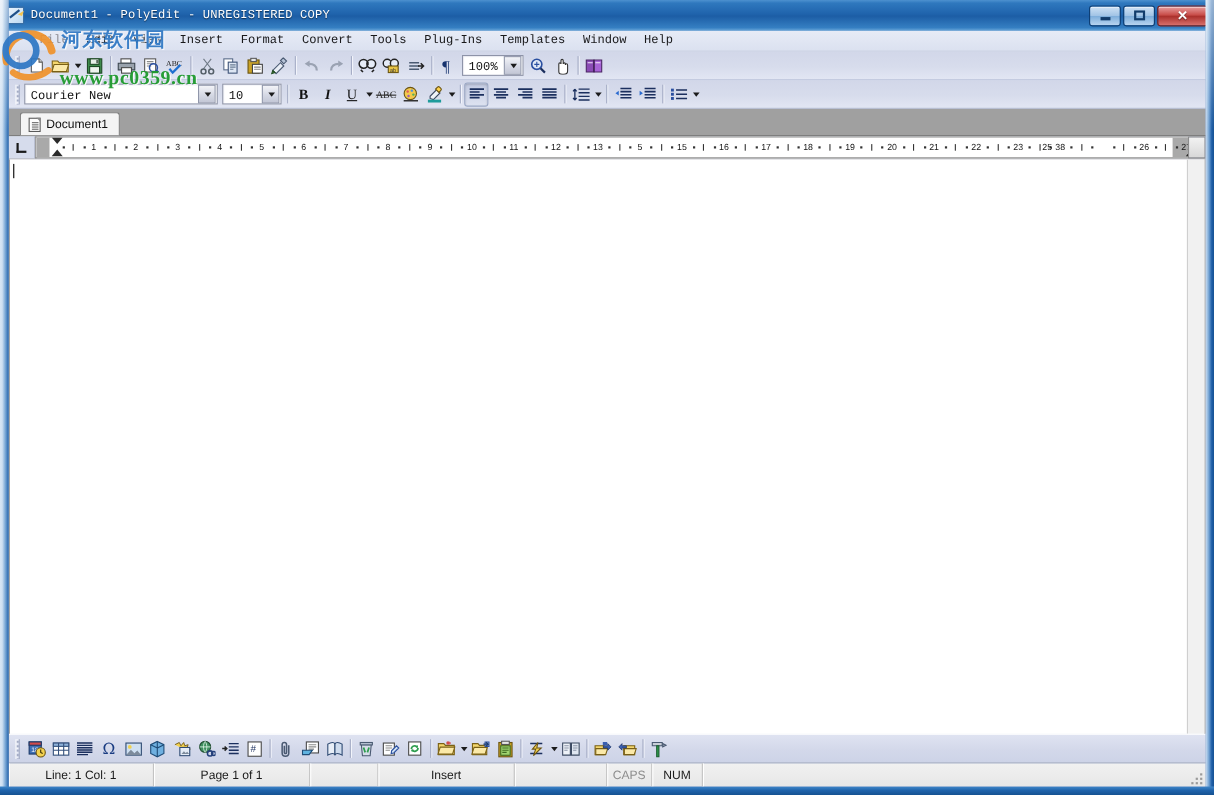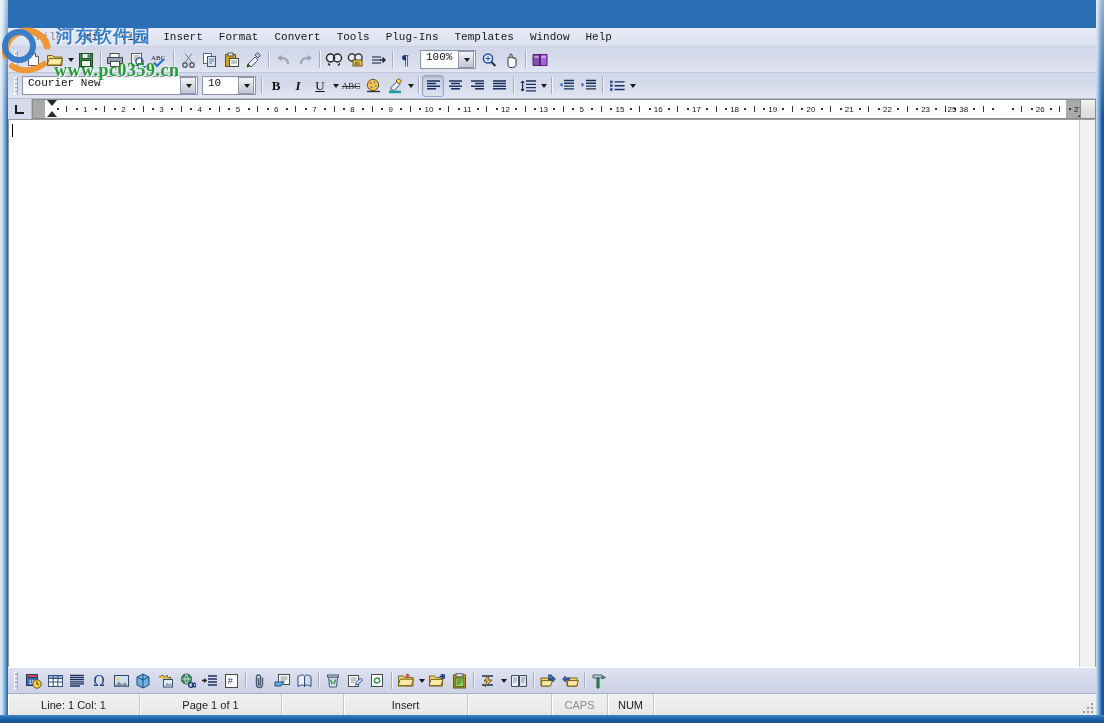--- a/index.html
+++ b/index.html
@@ -143,21 +143,21 @@
           background:#a6adc6; box-shadow:1px 0 0 #f2f4fb; }
   .arrow-dn {
     width:0;height:0;border-left:3px solid transparent;border-right:3px solid transparent;
     border-top:4px solid #1b1b1b; margin-left:1px; flex:none;
   }
   .tbtn-split { width:9px; display:flex; align-items:center; justify-content:center; }
 
   
   .combo {
     height: 19px; background:#fff; border:1px solid #8d93a8;
-    display:flex; align-items:flex-start; flex:none;
+    display:flex; align-items:flex-end; flex:none;
     font-family:"Liberation Mono", monospace; font-size:11px; color:#111;
     box-shadow: inset 1px 1px 0 #f4f5f9;
   }
   .combo .cval { padding-left:5px; white-space:nowrap; overflow:hidden; flex:1; }
   .combo .cbtn {
     width:16px; height:17px; margin:0 1px 0 0; flex:none;
     background: linear-gradient(to bottom,#f3f4f8 0%,#d8dbe6 50%,#c3c7d6 100%);
     border:1px solid #9096aa; display:flex; align-items:center; justify-content:center;
   }
   #font-combo { width: 176px; margin-right:4px; }
@@ -258,21 +258,21 @@
     border-right:1px solid #c3c3c3;
     box-shadow: inset 1px 0 0 #ffffff;
     white-space:nowrap; padding: 0 6px;
   }
   .sb.dim { color:#8d8d8d; }
   #sb-line { width:132px; }
   #sb-page { width:142px; }
   #sb-blank1 { width:62px; }
   #sb-ins { width:124px; }
   #sb-blank2 { width:84px; }
-  #sb-caps { width:56px; }
+  #sb-caps { width:41px; }
   #sb-num  { width:46px; }
   #sb-rest { flex:1; position:relative; border-right:none; }
   .sizer { position:absolute; right:3px; bottom:2px; width:12px; height:12px; }
   .sizer i { position:absolute; background:#9a9a9a; width:2px; height:2px; }
 
   
   #watermark { position:absolute; left:0; top:0; width:260px; height:80px; pointer-events:none; }
   #wm-cn {
     position:absolute; left:56px; top:24px;
     font-family:"DejaVu Sans", sans-serif; font-size:18px; font-weight:bold;
@@ -287,20 +287,37 @@
     text-shadow: 1px 1px 0 rgba(255,255,255,.9);
     opacity:.95;
   }
   #wm-logo { position:absolute; left:2px; top:26px; width:56px; height:50px; opacity:.92; }
 </style>
 </head>
 <body>
 
 <div id="window">
 
+  <div id="titlebar">
+    <div class="tb-inner">
+      <div class="title-icon"></div>
+      <span id="title-text">Document1 - PolyEdit - UNREGISTERED COPY</span>
+      <div class="winbtns">
+        <div class="winbtn min">
+          <span class="gl gl-min"></span>
+        </div>
+        <div class="winbtn max">
+          <span class="gl gl-max"></span>
+        </div>
+        <div class="winbtn close">
+          <span class="gl gl-x">✕</span>
+        </div>
+      </div>
+    </div>
+  </div>
 
   <div class="frame-left"></div>
   <div class="frame-right"></div>
   <div class="frame-bottom"></div>
 
   <div id="client">
 
     <div id="menubar">
       <span class="menu-item dim">File</span>
       <span class="menu-item">Edit</span>
@@ -579,20 +596,26 @@
             <rect x="1" y="5.4" width="2.6" height="2.6" fill="#2a4fa0"></rect>
             <rect x="1" y="9.2" width="2.6" height="2.6" fill="#2a4fa0"></rect>
             <path d="M5.6 2.9h10M5.6 6.7h10M5.6 10.5h10" stroke="#1b2f5e" stroke-width="1.4"></path>
           </svg>
       </div>
       <div class="tbtn tbtn-split">
           <span class="arrow-dn"></span>
         </div>
     </div>
 
+    <div id="tabbar">
+      <div class="doc-tab">
+        <span class="page-ico"></span>
+        <span>Document1</span>
+      </div>
+    </div>
 
     <div id="rulerbar">
       <div id="tabstop-box">
         <span class="lshape"></span>
       </div>
       <div id="ruler">
         <div class="grey-start"></div>
         <div class="grey-end"></div>
         <div id="ruler-marks">
             <span class="rt" style="left: 33.1px;"></span>

